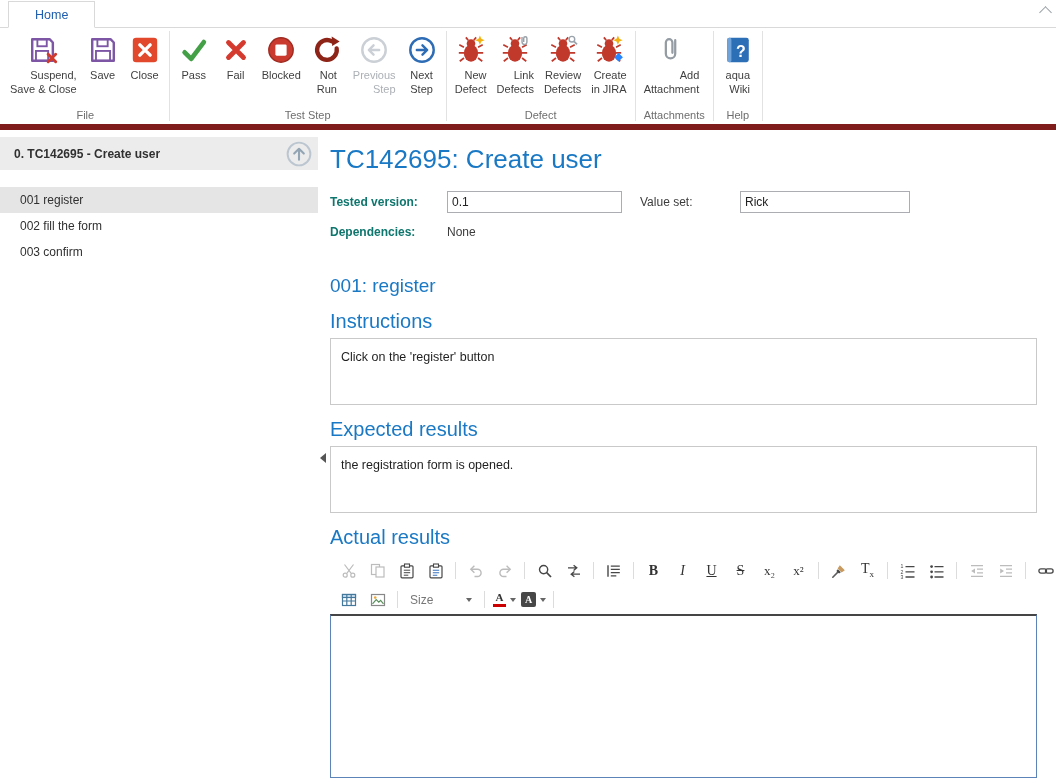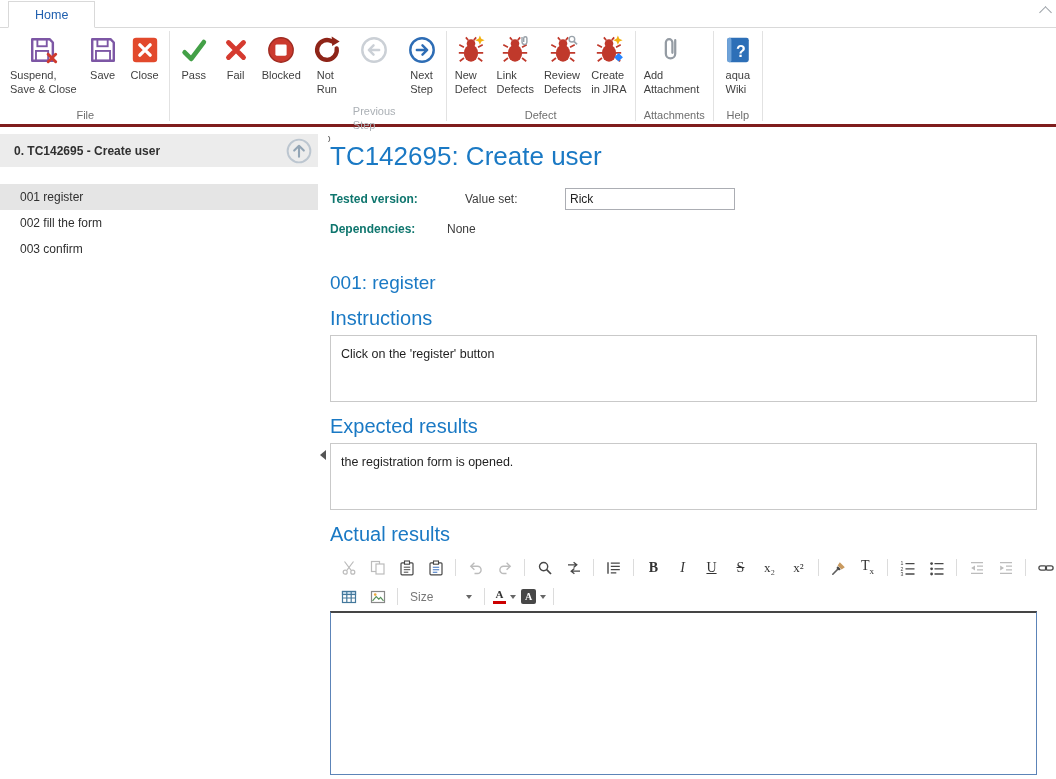--- a/index.html
+++ b/index.html
@@ -1,33 +1,33 @@
 <!DOCTYPE html>
 <html><head>
 <meta charset="utf-8">
 <style>
   html,body{margin:0;padding:0;overflow:hidden;}
   body{width:1056px;height:779px;background:#fff;font-family:"Liberation Sans",sans-serif;color:#333;}
   svg{display:block;}
 
   
-  .ribbon{border-bottom:3px solid #7f1d1d;background:#fff;}
+  .ribbon{border-bottom:6px solid #7f1d1d;background:#fff;}
   .tabrow{position:relative;height:27px;border-bottom:1px solid #d9d9d9;background:#fff;}
   .tab{position:absolute;left:8px;top:1px;height:27px;box-sizing:border-box;background:#fff;
        border:1px solid #d9d9d9;border-bottom:1px solid #fff;padding:6px 26px 0;font-size:12.5px;color:#1f5fae;z-index:2;}
   .win-chev{position:absolute;right:6px;top:8px;width:8px;height:8px;border-left:1.6px solid #9aa0a6;border-top:1.6px solid #9aa0a6;transform:rotate(45deg);}
   .ribbon-body{display:flex;align-items:stretch;height:96px;padding-left:2px;}
   .rgroup{display:flex;flex-direction:column;}
   .rgroup-btns{flex:1;display:flex;align-items:stretch;padding:2px 3px 0;}
   .rgroup-label{font-size:11px;color:#6e6e6e;text-align:center;padding:0 8px 3px;}
   .rsep{width:1px;background:#e2e2e2;margin:3px 0;}
   .rbtn{display:flex;flex-direction:column;align-items:center;gap:2px;padding:4px 5px 0;border-radius:2px;cursor:default;}
   .rbtn .ic{width:32px;height:32px;display:flex;align-items:center;justify-content:center;}
-  .rbtn .lbl{font-size:11px;line-height:1.28;color:#3f3f3f;text-align:left;white-space:pre-line;}
-  .rbtn.disabled .lbl{color:#abb0b5;margin-top:36px;}
+  .rbtn .lbl{font-size:11px;line-height:1.28;color:#3f3f3f;text-align:right;white-space:pre-line;}
+  .rbtn.disabled .lbl{color:#abb0b5;}
 
   
   .content{display:flex;height:655px;background:#fff;}
   .sidebar{width:318px;flex:none;background:#fff;}
   .sb-header{margin-top:7px;height:33px;background:#ececec;display:flex;align-items:center;justify-content:space-between;
              padding:0 4px 0 14px;font-size:12px;font-weight:700;color:#303030;}
   .sb-items{margin-top:17px;}
   .sb-item{padding:6px 10px 6px 20px;font-size:12px;color:#303030;cursor:default;}
   .sb-item.selected{background:#e5e5e5;}
   .up-btn{width:30px;height:30px;display:flex;align-items:center;justify-content:center;cursor:pointer;}
@@ -304,20 +304,21 @@
 
   <div class="splitter">
     <div class="collapse-tri"></div>
   </div>
 
   <div class="main">
     <div class="main-title">TC142695: Create user</div>
 
     <div class="frow">
       <span class="flabel">Tested version:</span>
+      <input class="finput" type="text" value="0.1" style="">
       <span class="flabel2">Value set:</span>
       <input class="finput" type="text" style="width: 160px;" value="Rick">
     </div>
     <div class="frow">
       <span class="flabel">Dependencies:</span>
       <span class="fvalue">None</span>
     </div>
 
     <div class="sec-heading">001: register</div>
 

